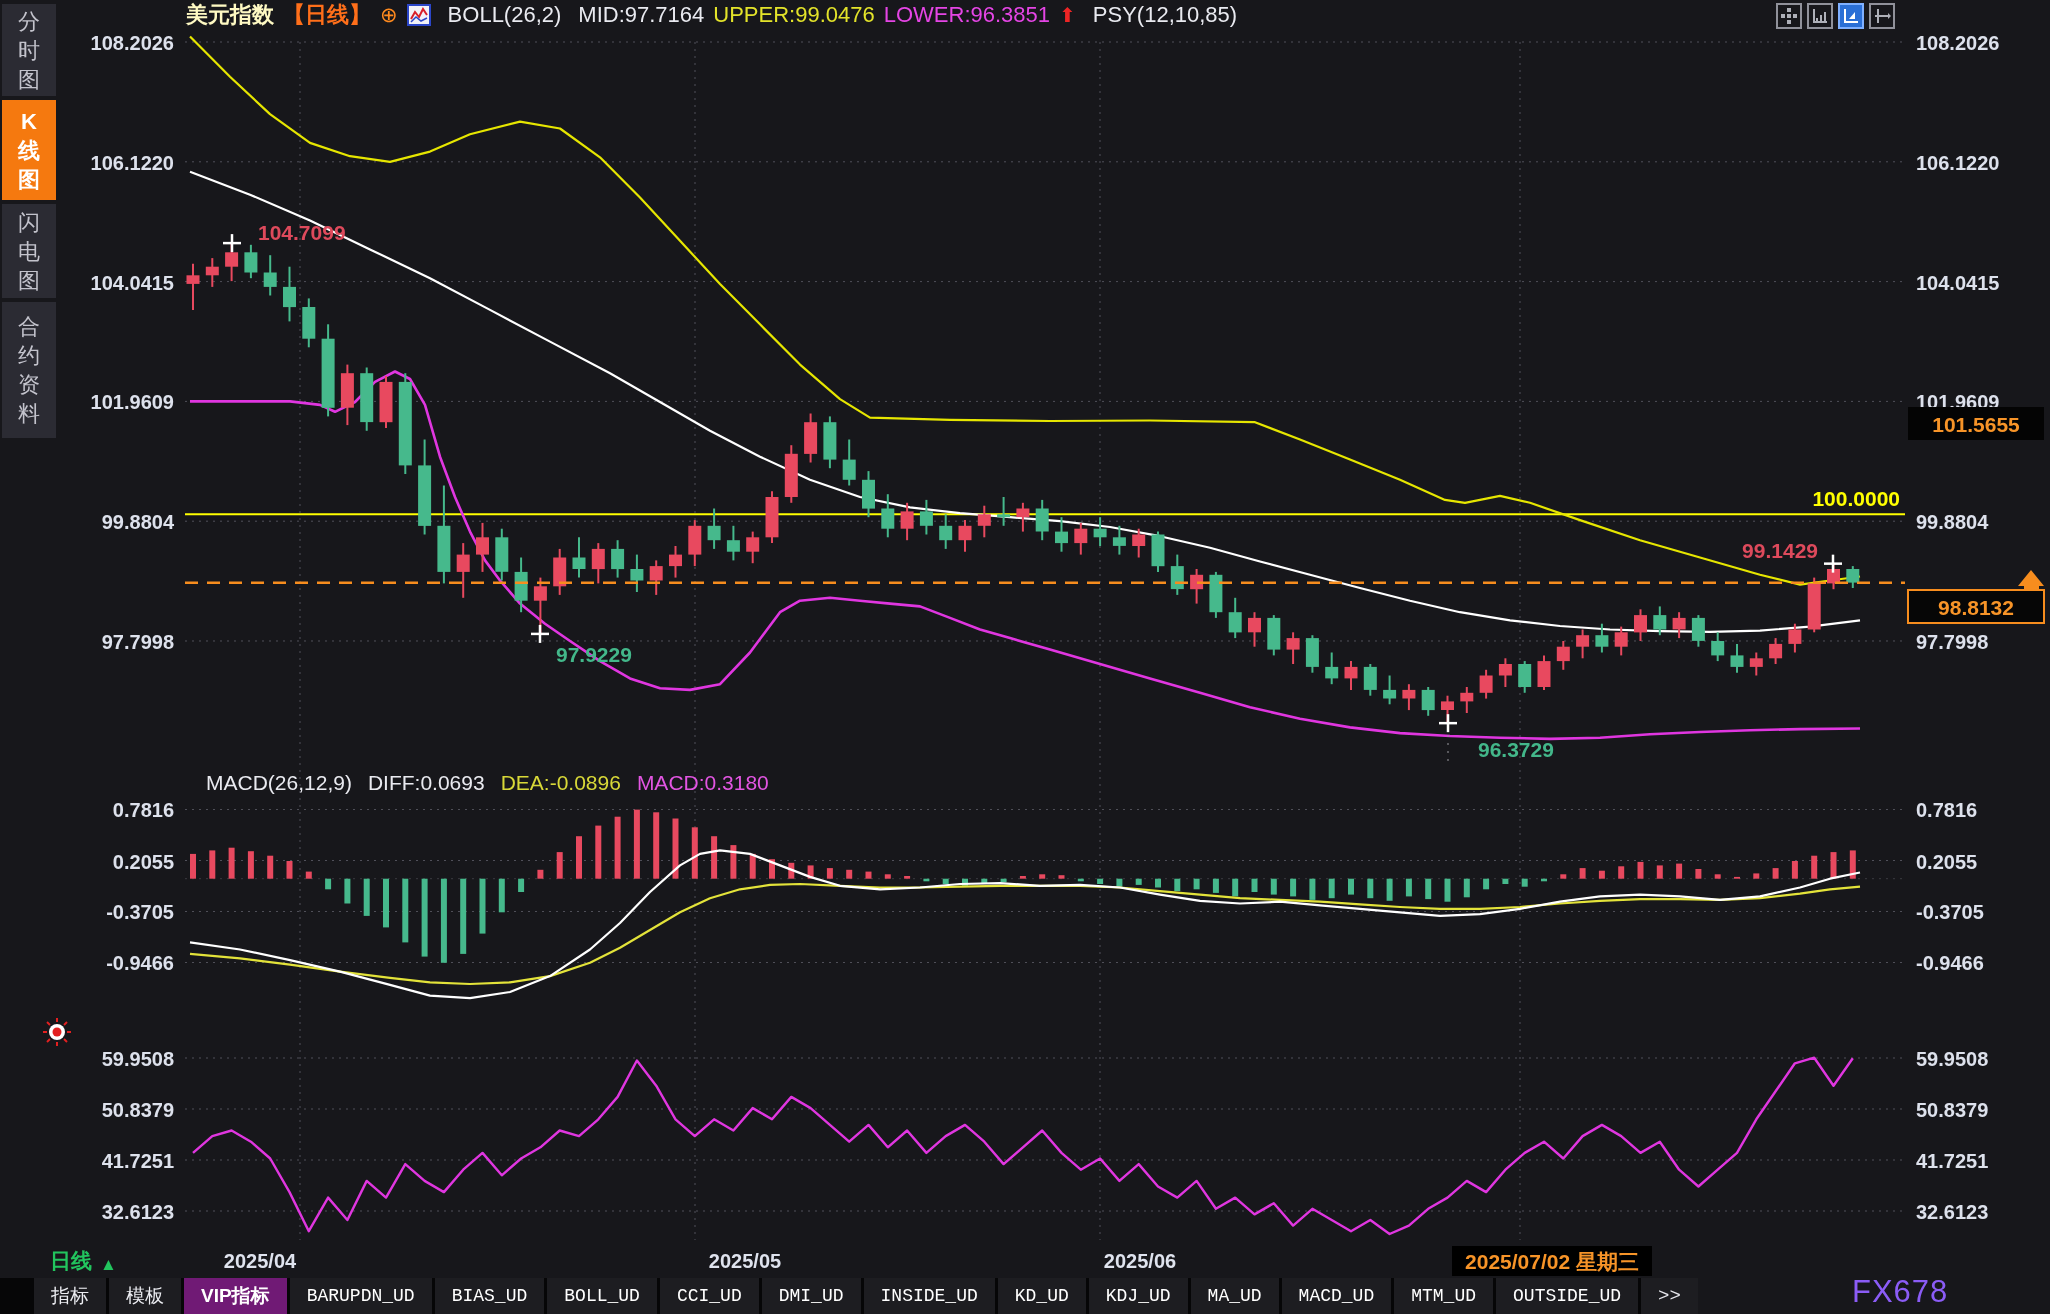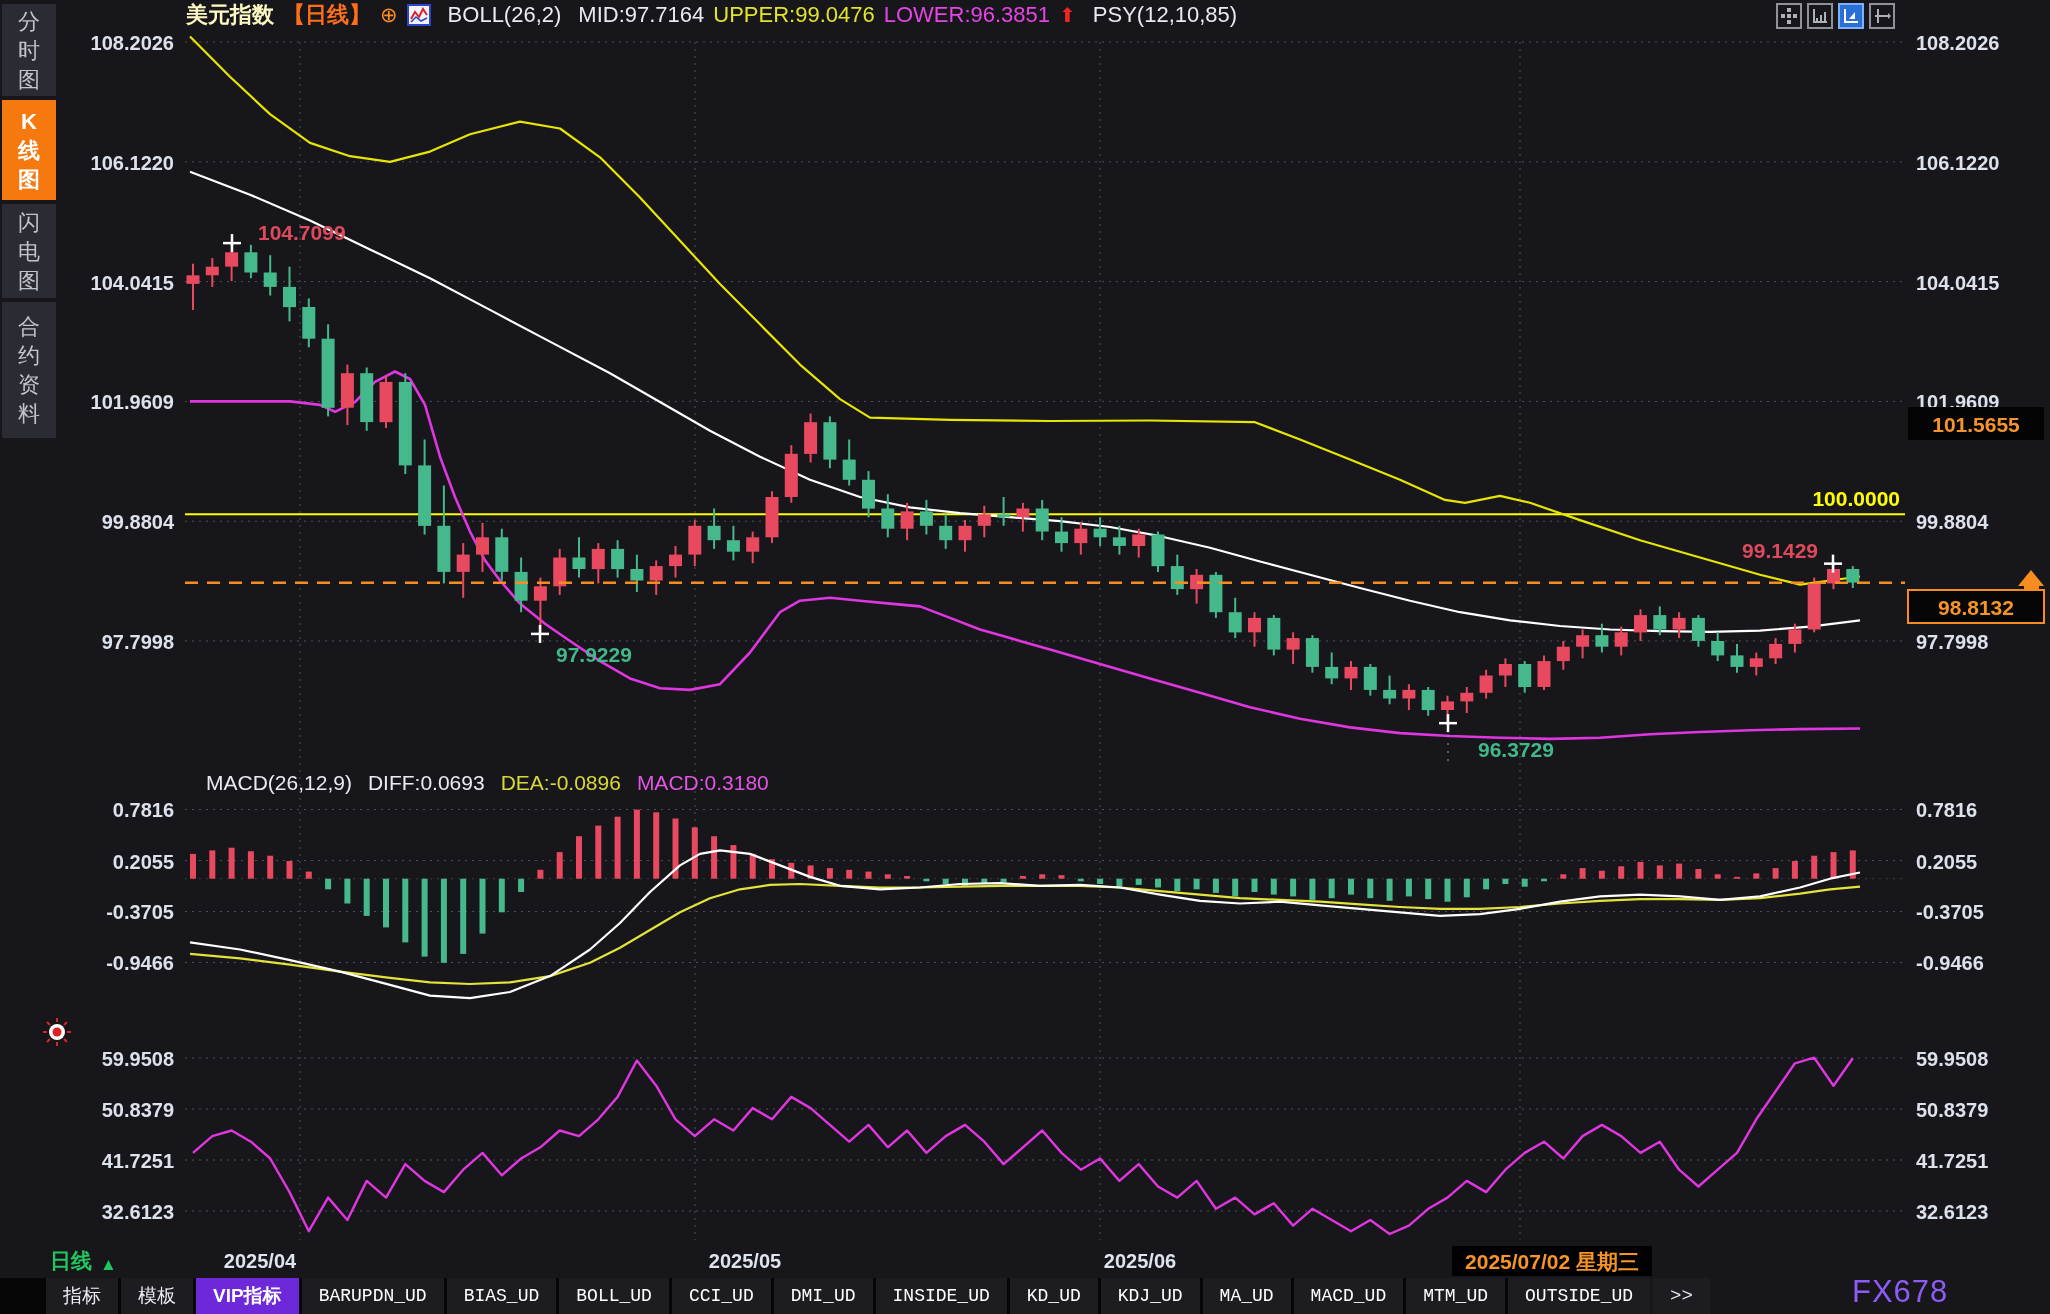--- a/index.html
+++ b/index.html
@@ -38,25 +38,25 @@
 
   .pane-hdr{position:absolute;z-index:3;display:flex;gap:16px;font-size:21px;white-space:nowrap;}
   .ph-w{color:#e9eaf0;} .ph-y{color:#d8d838;} .ph-m{color:#e255e2;}
 
   #record-icon{position:absolute;left:42px;top:1017px;z-index:3;}
 
   
   #period-label{position:absolute;left:50px;top:1247px;z-index:3;color:#22c55e;
       font-size:21px;font-weight:bold;display:flex;gap:8px;align-items:flex-end;cursor:pointer;}
   #bottom-tabs{position:absolute;left:0;top:1278px;width:1642px;height:36px;background:#060607;
-      z-index:2;display:flex;align-items:stretch;gap:3px;padding-left:46px;box-sizing:border-box;}
+      z-index:2;display:flex;align-items:stretch;gap:3px;padding-left:34px;box-sizing:border-box;}
   .tab{display:flex;align-items:center;padding:0 17px;background:#1d1d21;color:#ecedf2;
       font-size:19px;cursor:pointer;white-space:nowrap;}
   .tab.ud{color:#ffffff;font-family:"Liberation Mono",monospace;font-size:18px;}
-  .tab.active{background:#6d28d9;color:#fff;font-weight:bold;}
+  .tab.active{background:#701a75;color:#fff;font-weight:bold;}
   .tab.more{color:#e8e8ee;font-family:"Liberation Mono",monospace;}
   #watermark{position:absolute;left:1852px;top:1274px;z-index:4;color:#8b5cf6;
       font-size:31px;letter-spacing:1px;}
 </style>
 </head>
 <body>
 
 <div id="app">
 
   <svg id="chart-svg" width="2050" height="1314" viewBox="0 0 2050 1314">

